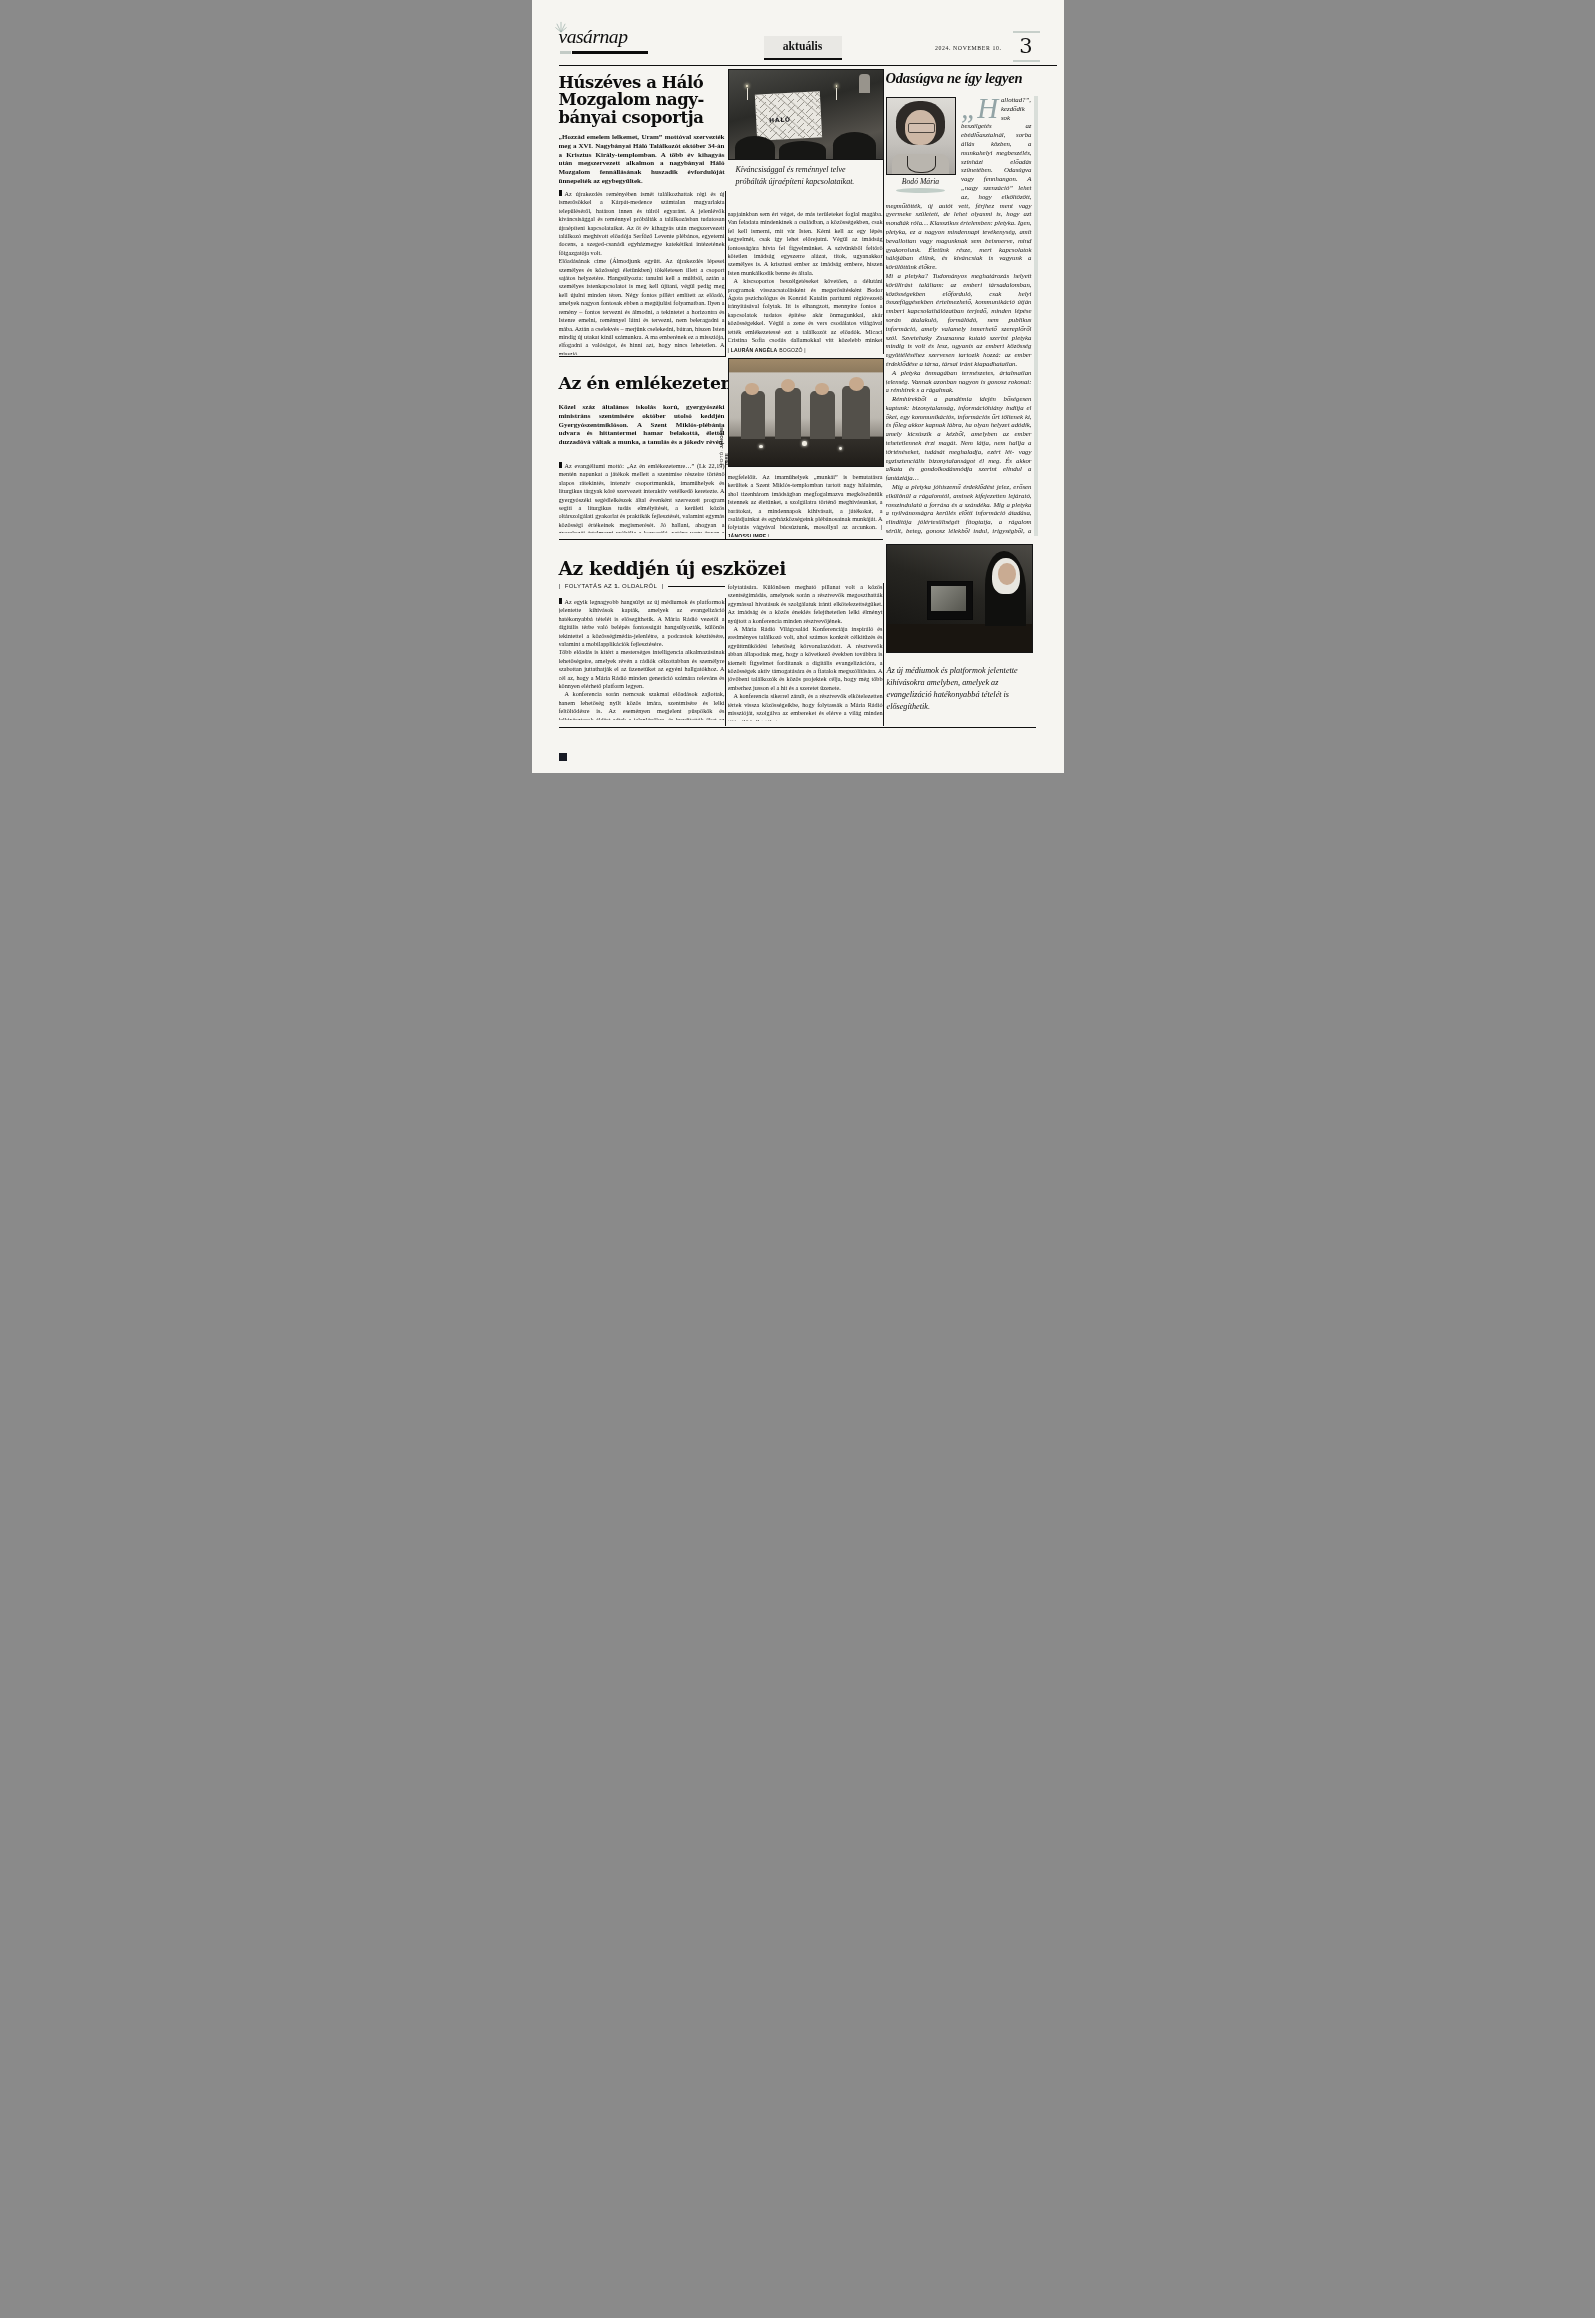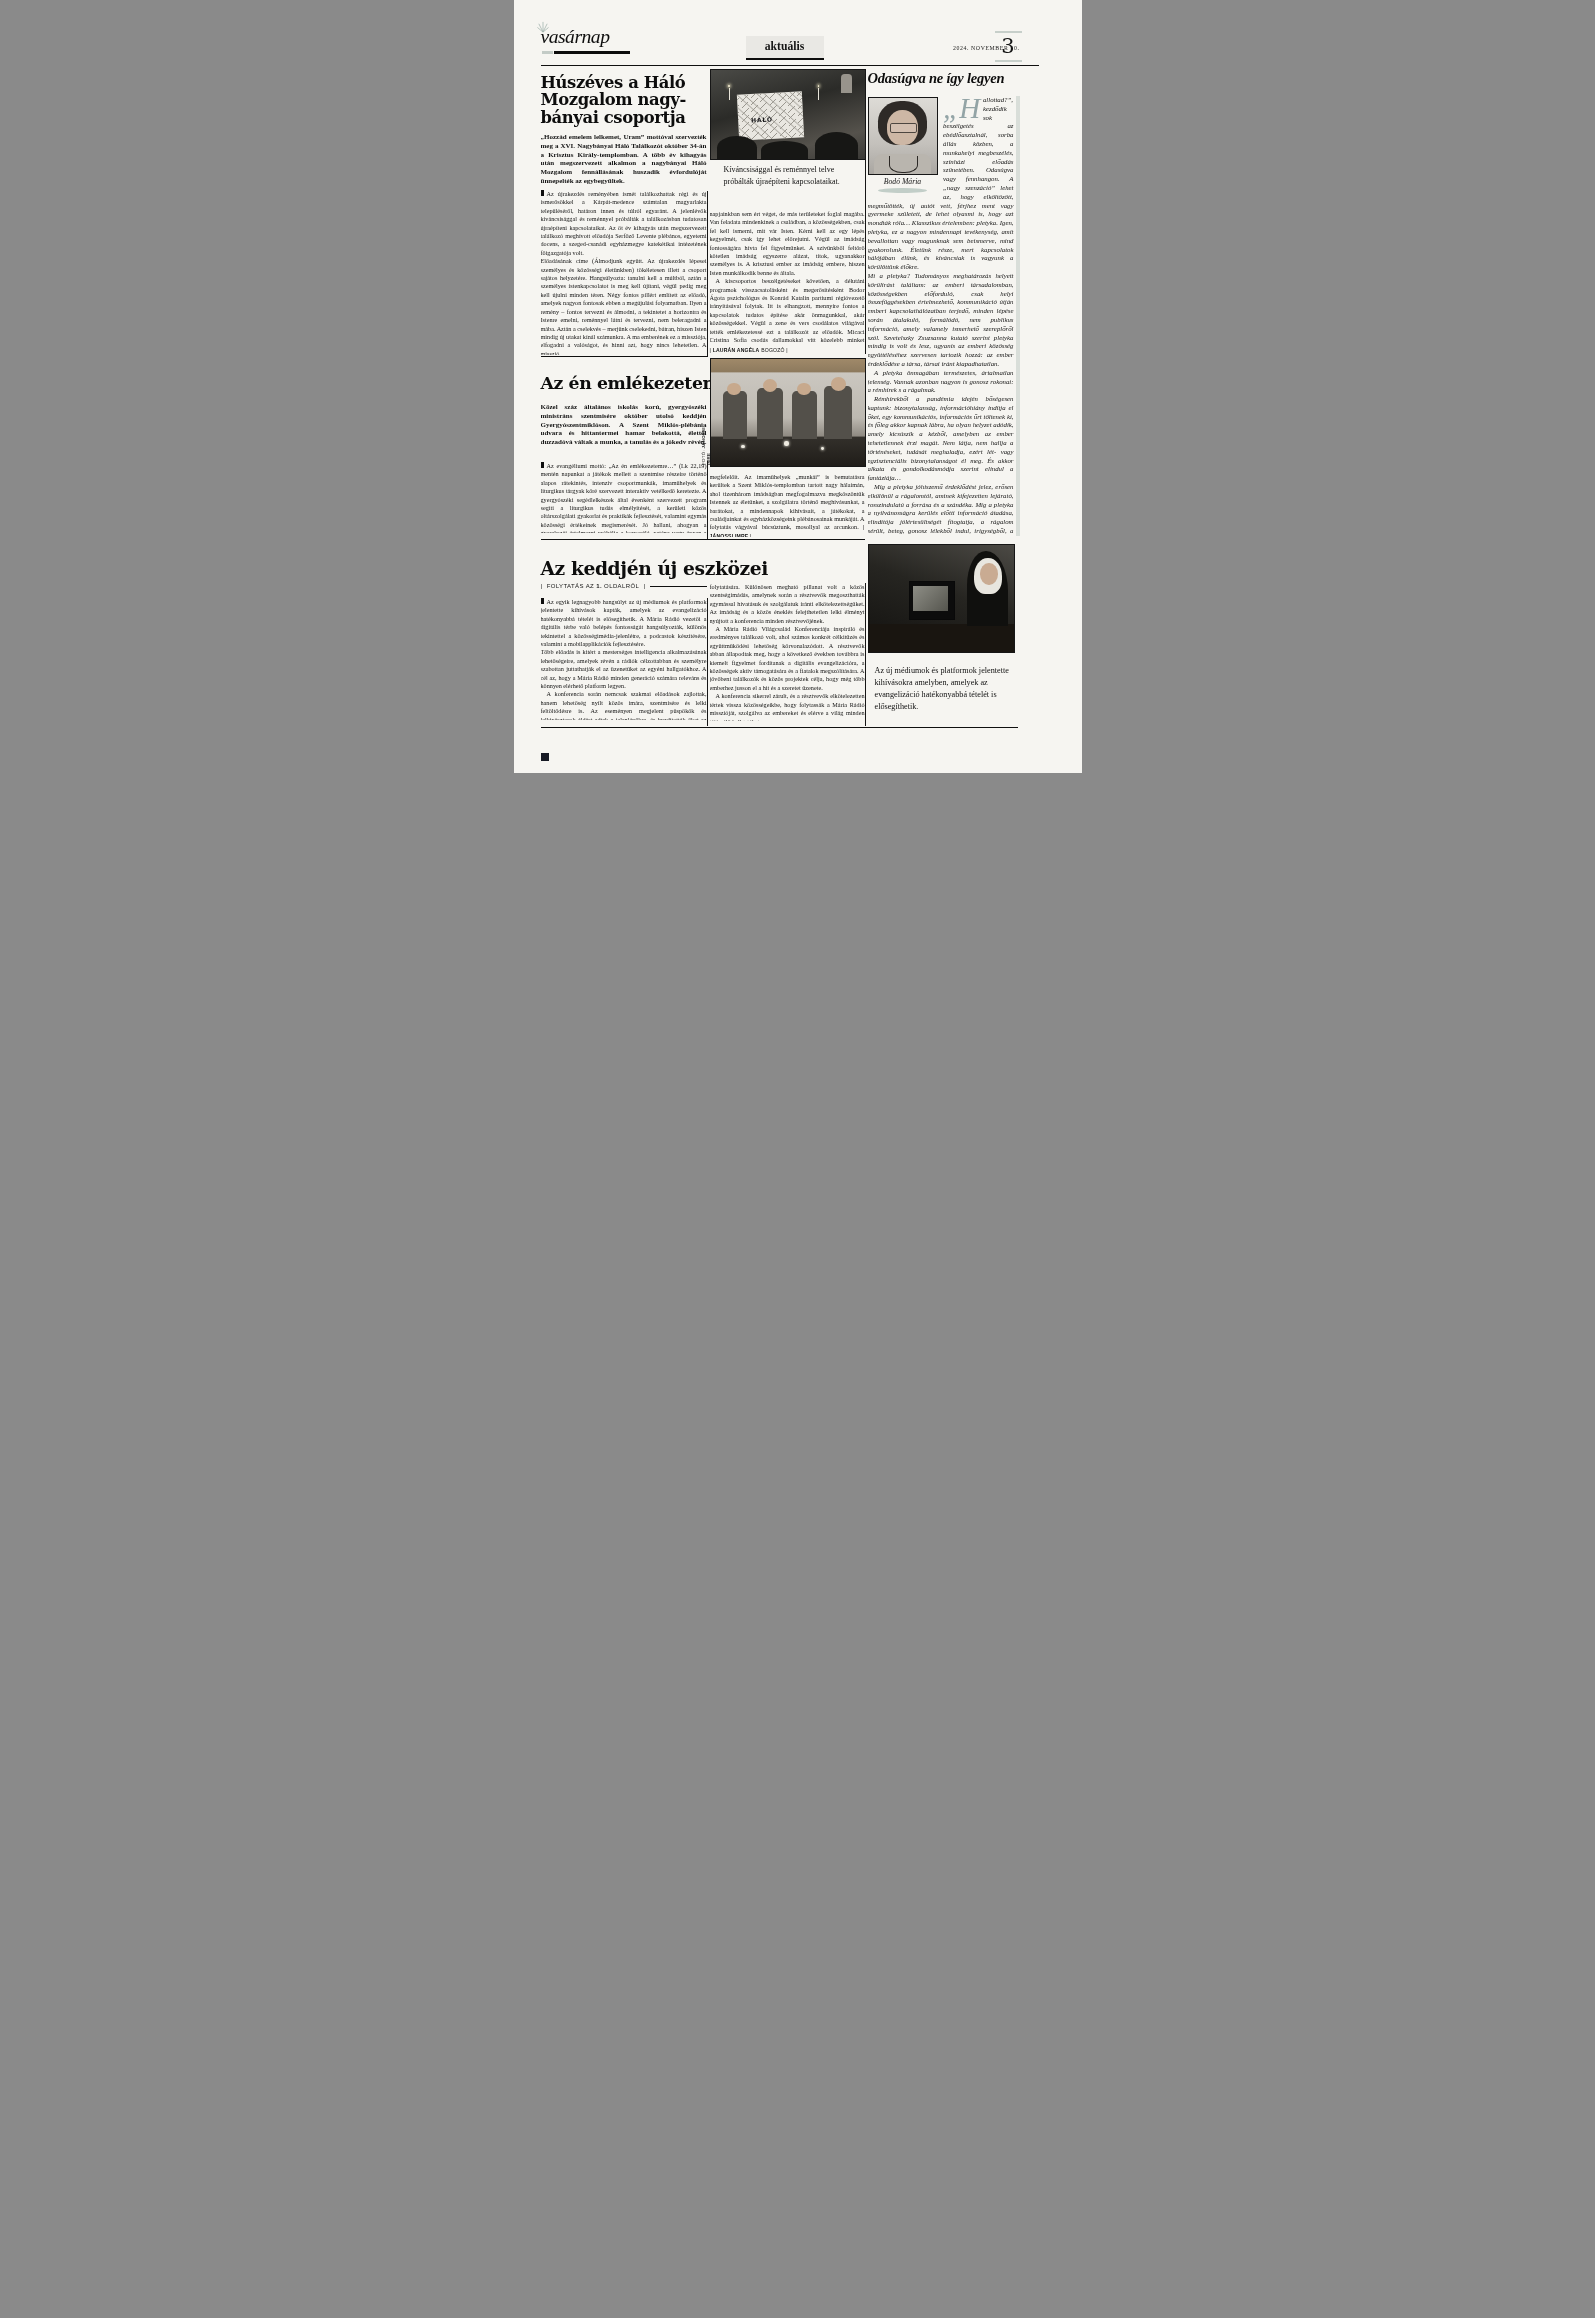--- a/index.html
+++ b/index.html
@@ -1,17 +1,17 @@
 <!DOCTYPE html>
 <html lang="hu" style="font-size:7.5px"><head>
 <meta charset="utf-8">
 <style>
   html,body{margin:0;padding:0;background:#8a8a8a;}
   .page{position:relative;width:532px;height:773px;margin:0 auto;background:#f6f5f1;
-        font-family:"Liberation Serif",serif;color:#141414;overflow:hidden;padding-left:36px;}
+        font-family:"Liberation Serif",serif;color:#141414;overflow:hidden;}
   .abs{position:absolute;}
   
   .masthead{left:27px;top:26px;font-family:"Liberation Serif",serif;font-style:italic;
             font-size:19.6px;letter-spacing:-0.5px;color:#0e0e0e;}
   .m-ornament{left:23.4px;top:20.6px;}
   .m-bar-gray{left:28px;top:51px;width:11.2px;height:3.3px;background:#c3cbc6;}
   .m-bar-black{left:40px;top:51px;width:76px;height:3.3px;background:#0c0c0c;}
   .section-box{left:232px;top:36px;width:78px;height:21.5px;background:#e9e8e4;
                border-bottom:2.8px solid #0c0c0c;display:flex;align-items:center;justify-content:center;}
   .section-label{font-weight:bold;font-size:11.7px;letter-spacing:0;}
@@ -20,21 +20,21 @@
   .pageno-bar{left:481px;width:27px;height:1.9px;background:#c7cfca;}
   .rule{background:#101010;}
   
   .newsbody{font-size:6.2px;line-height:8.4px;text-align:justify;overflow:hidden;}
   .newsbody p{margin:0;}
   .newsbody p + p{text-indent:6px;}
   .marker{display:inline-block;width:3.3px;height:6px;background:#0e0e0e;margin-right:2.8px;}
   .headline{font-family:"DejaVu Serif",serif;font-weight:bold;letter-spacing:-0.4px;
             color:#0d0d0d;white-space:pre-line;}
   .lead{font-weight:bold;font-size:7px;line-height:8.8px;text-align:justify;overflow:hidden;}
-  .caption{font-size:8px;line-height:12px;color:#101010;margin-left:6px;}
+  .caption{font-style:italic;font-size:8px;line-height:12px;color:#101010;}
   .byline{font-family:"Liberation Sans",sans-serif;font-size:5.1px;letter-spacing:0.2px;color:#111;}
   .byline b{font-weight:bold;}
   .kicker{display:flex;align-items:center;gap:4.2px;font-family:"Liberation Sans",sans-serif;
           font-size:6px;letter-spacing:0.4px;color:#161616;}
   .kicker .kline{flex:1;height:0.9px;background:#101010;}
   .vcredit{writing-mode:vertical-rl;transform:rotate(180deg);font-family:"Liberation Sans",sans-serif;
            font-size:4.4px;letter-spacing:0.3px;color:#222;}
   .vcredit b{font-weight:bold;}
   
   .op-headline{font-family:"Liberation Serif",serif;font-style:italic;font-weight:600;

